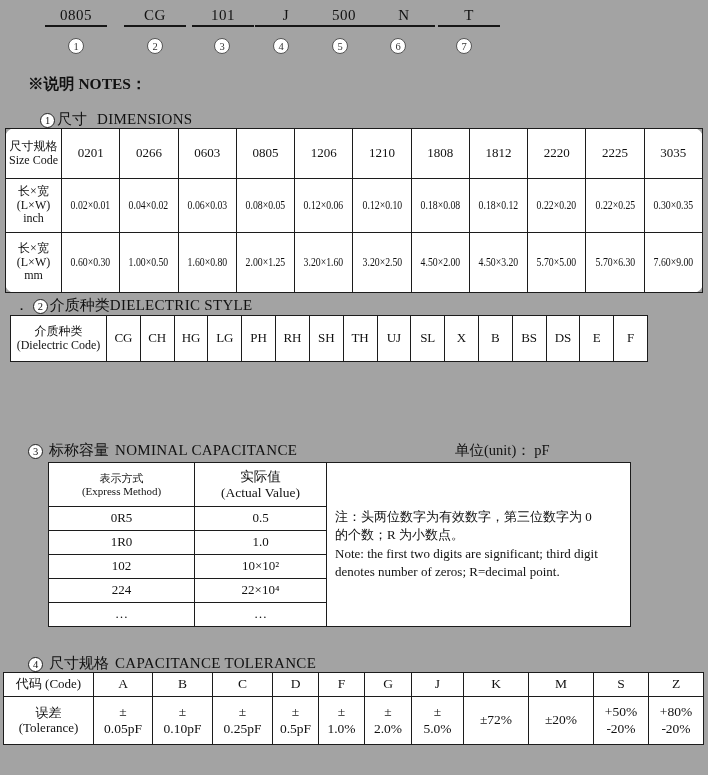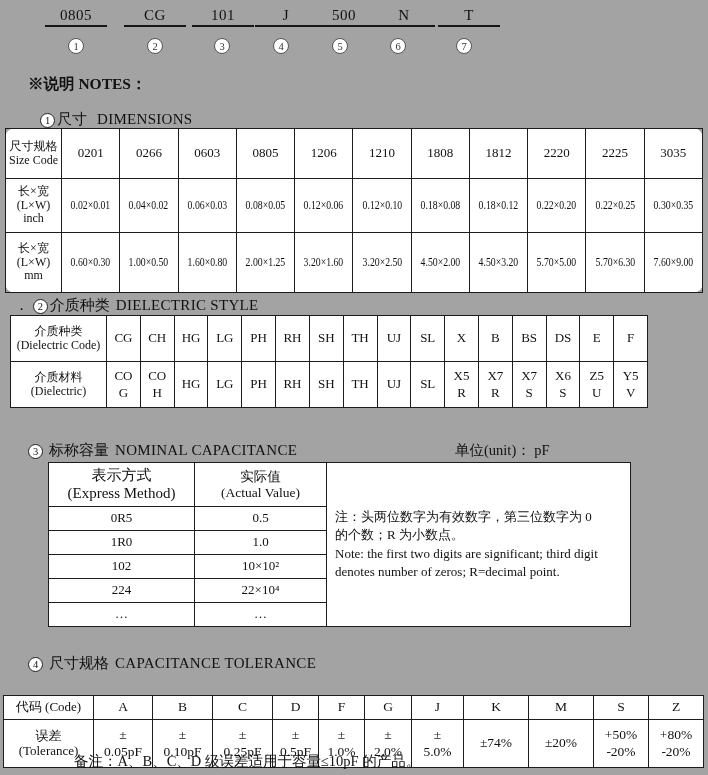--- a/index.html
+++ b/index.html
@@ -40,21 +40,21 @@
   .t-dim tr.r-inch{height:54px;}
   .t-dim tr.r-mm{height:60px;}
   .t-die{left:10px;top:315px;width:638px;}
   .t-die tr{height:46px;}
   .t-nom{left:48px;top:462px;width:582px;}
   .t-nom tr.hd{height:44px;}
   .t-nom tr.dr{height:24px;}
   .t-nom td.note{
     text-align:left;vertical-align:middle;padding:4px 8px;font-size:13px;line-height:1.4;
   }
-  .t-tol{left:3px;top:695px;width:700px;}
+  .t-tol{left:3px;top:672px;width:700px;}
   .t-tol tr.hd{height:24px;}
   .t-tol tr.vals{height:48px;}
   .t-tol td{font-size:13.5px;}
   .footer-note{position:absolute;left:74px;top:752px;font-size:14.5px;}
 </style>
 </head>
 <body>
 
 <div class="page">
 
@@ -143,21 +143,21 @@
       <td><span class="cond">4.50×3.20</span></td>
       <td><span class="cond">5.70×5.00</span></td>
       <td><span class="cond">5.70×6.30</span></td>
       <td><span class="cond">7.60×9.00</span></td>
     </tr>
   </tbody>
     </table>
 
   <div class="sec-hd" style="left:14px;top:296px;">
     <span>．</span>
-    <span class="circ hd">2</span><span class="cn">介质种类</span><span class="en" style="margin-left:6px;">DIELECTRIC STYLE</span>
+    <span class="circ hd">2</span><span class="cn">介质种类</span><span class="en" style="margin-left:0;">DIELECTRIC STYLE</span>
   </div>
 
   <table class="t-die">
     <colgroup>
         <col style="width:96px;">
       </colgroup>
     <tbody>
         <tr>
       <td class="rowhd">介质种类
 (Dielectric Code)</td>
@@ -171,65 +171,37 @@
       <td>TH</td>
       <td>UJ</td>
       <td>SL</td>
       <td>X</td>
       <td>B</td>
       <td>BS</td>
       <td>DS</td>
       <td>E</td>
       <td>F</td>
     </tr>
-    <tr>
-      <td class="rowhd">介质材料
-(Dielectric)</td>
-      <td>CO
-G</td>
-      <td>CO
-H</td>
-      <td>HG</td>
-      <td>LG</td>
-      <td>PH</td>
-      <td>RH</td>
-      <td>SH</td>
-      <td>TH</td>
-      <td>UJ</td>
-      <td>SL</td>
-      <td>X5
-R</td>
-      <td>X7
-R</td>
-      <td>X7
-S</td>
-      <td>X6
-S</td>
-      <td>Z5
-U</td>
-      <td>Y5
-V</td>
-    </tr>
   </tbody>
     </table>
 
   <div class="sec-hd" style="left:28px;top:441px;">
     <span class="circ hd">3</span><span class="cn" style="margin-left:4px;">标称容量</span><span class="en" style="margin-left:6px;">NOMINAL CAPACITANCE</span>
   </div>
   <div class="unit-label">单位(unit)：  pF</div>
 
   <table class="t-nom">
     <colgroup>
         <col style="width:146px;">
         <col style="width:132px;">
         <col style="width:304px;">
       </colgroup>
     <tbody>
         <tr class="hd">
-      <td class="rowhd" style="font-size:15px;">表示方式
+      <td class="rowhd" style="font-size:11px;">表示方式
 (Express Method)</td>
       <td class="rowhd" style="font-size:13.5px;">实际值
 (Actual Value)</td>
       <td class="note" rowspan="6">注：头两位数字为有效数字，第三位数字为 0
 的个数；R 为小数点。
 Note: the first two digits are significant; third digit
 denotes number of zeros; R=decimal point.</td>
     </tr>
     <tr class="dr">
       <td>0R5</td>
@@ -298,25 +270,24 @@
       <td>±
 0.25pF</td>
       <td>±
 0.5pF</td>
       <td>±
 1.0%</td>
       <td>±
 2.0%</td>
       <td>±
 5.0%</td>
-      <td>±74%</td>
+      <td>±72%</td>
       <td>±20%</td>
       <td>+50%
 -20%</td>
       <td>+80%
 -20%</td>
     </tr>
   </tbody>
     </table>
 
-  <div class="footer-note">备注：A、B、C、D 级误差适用于容量≤10pF 的产品。</div>
 
 </div>
 
 </body></html>

